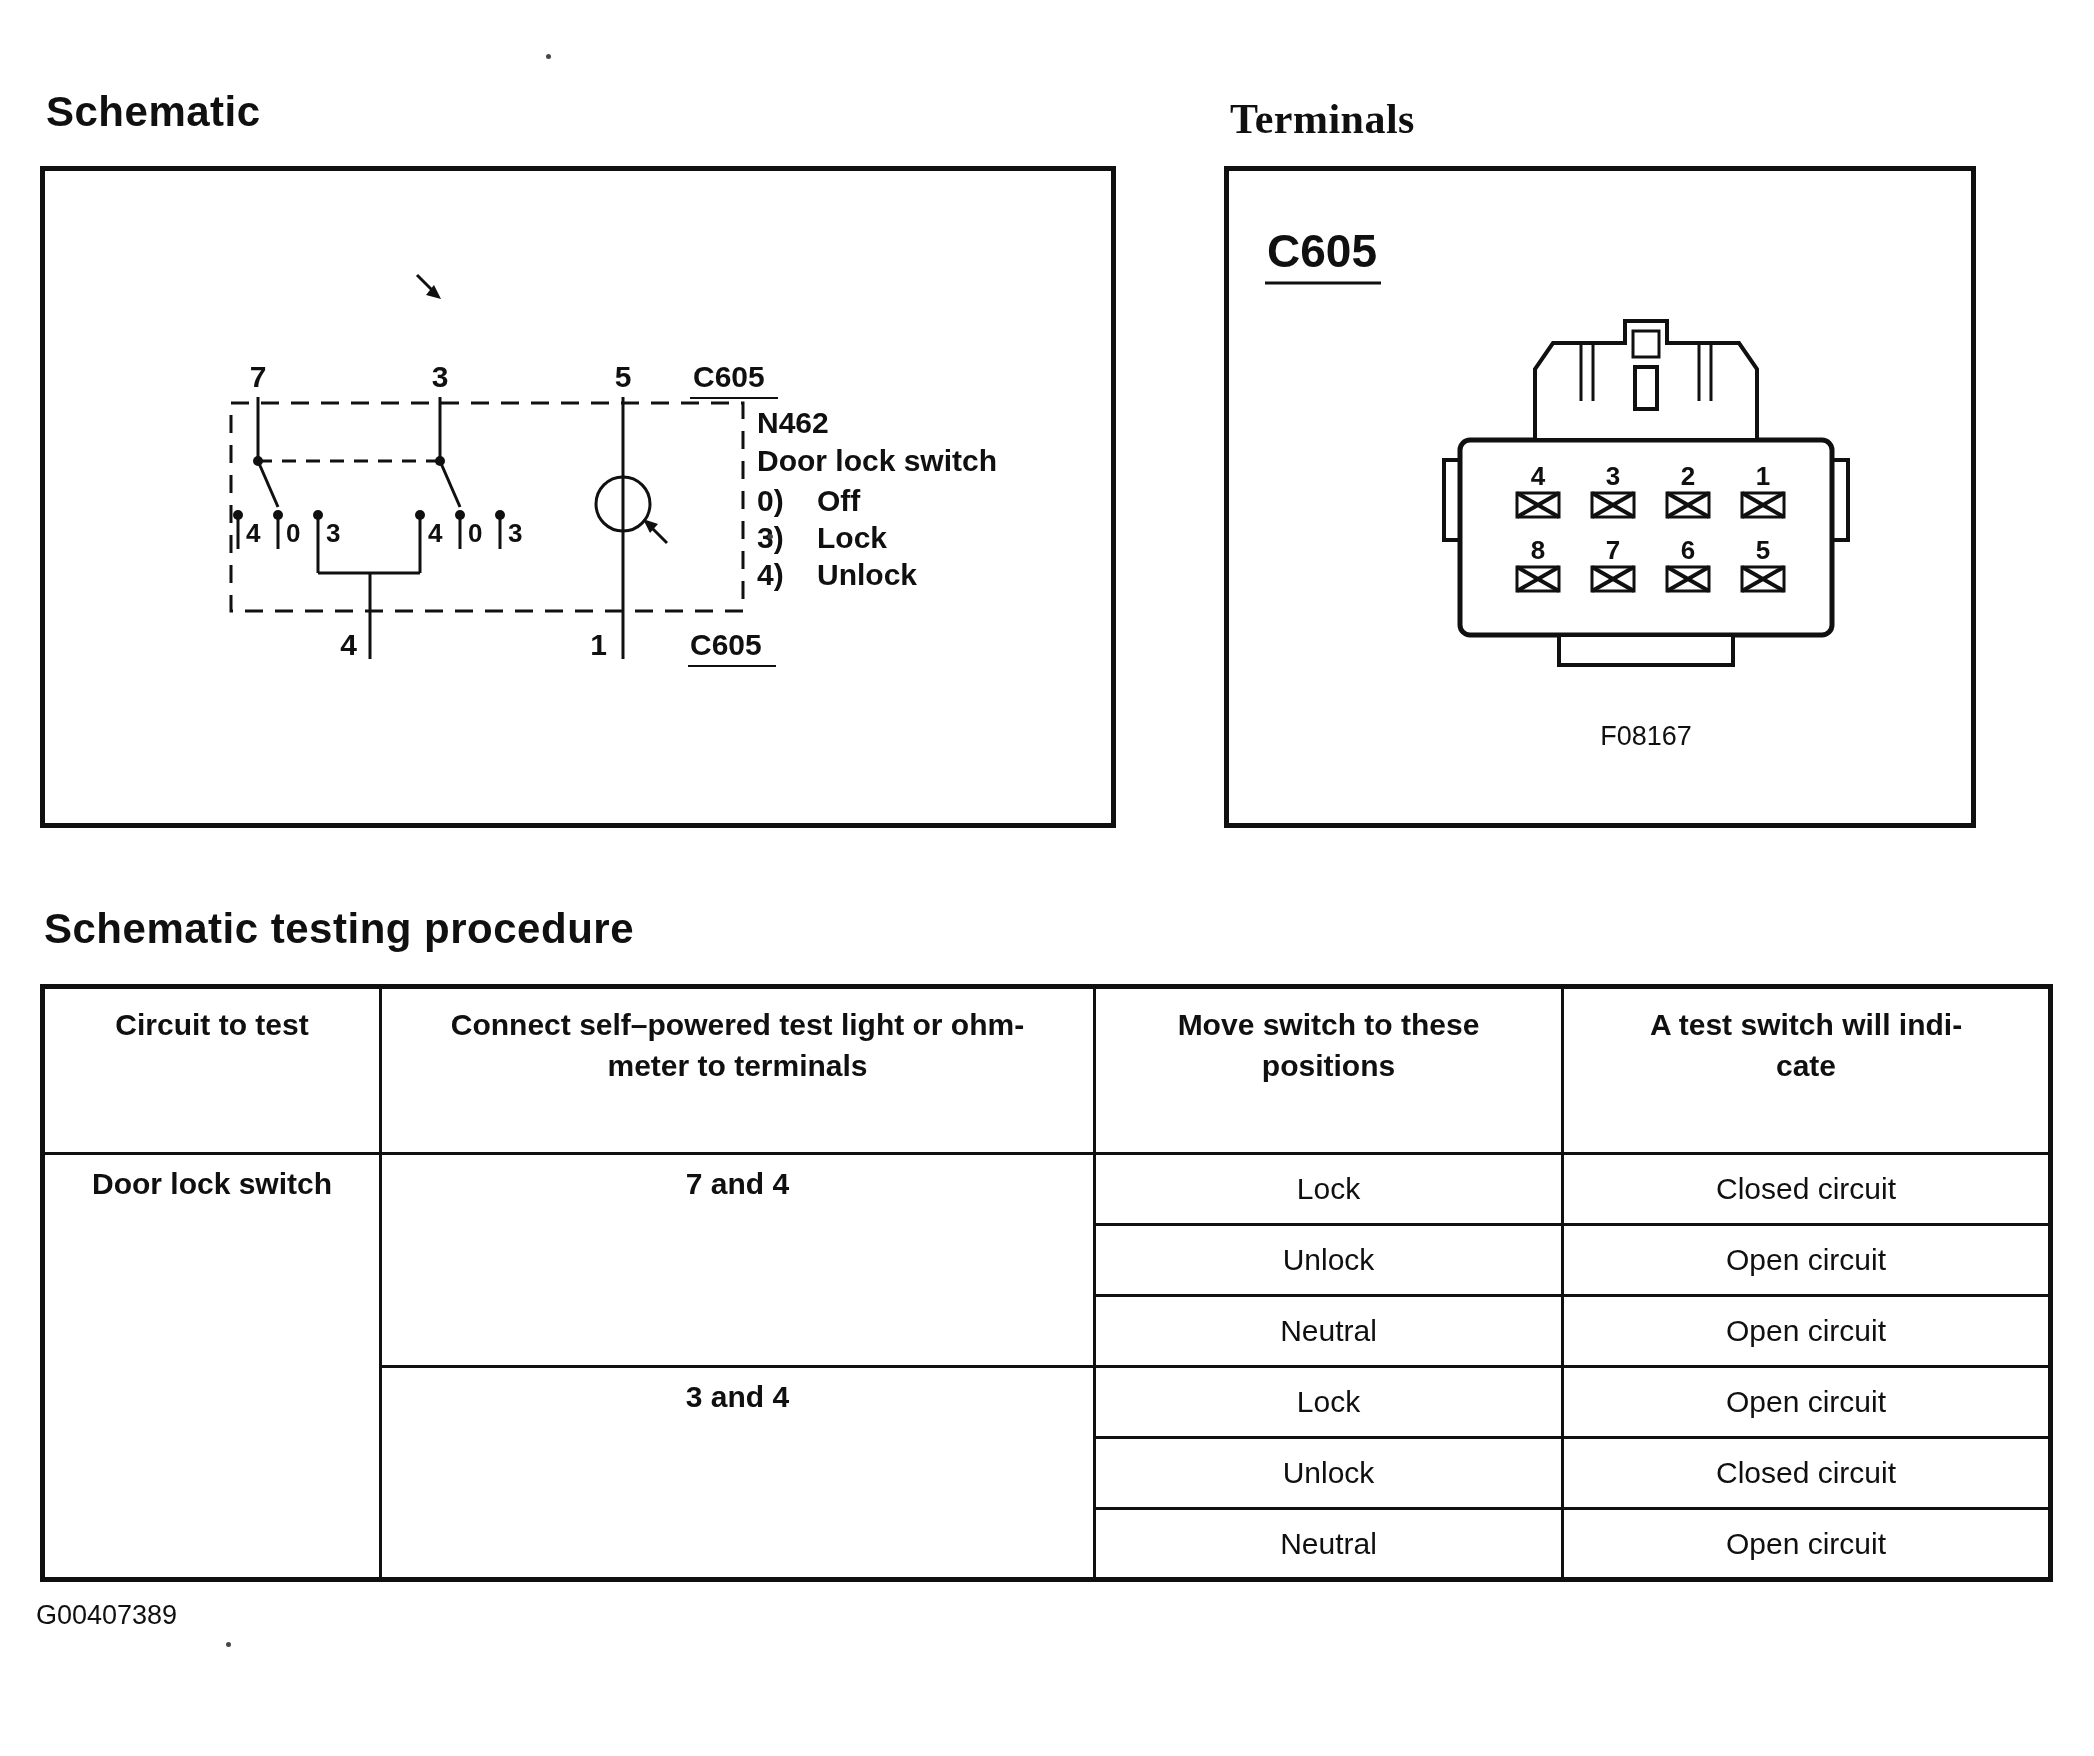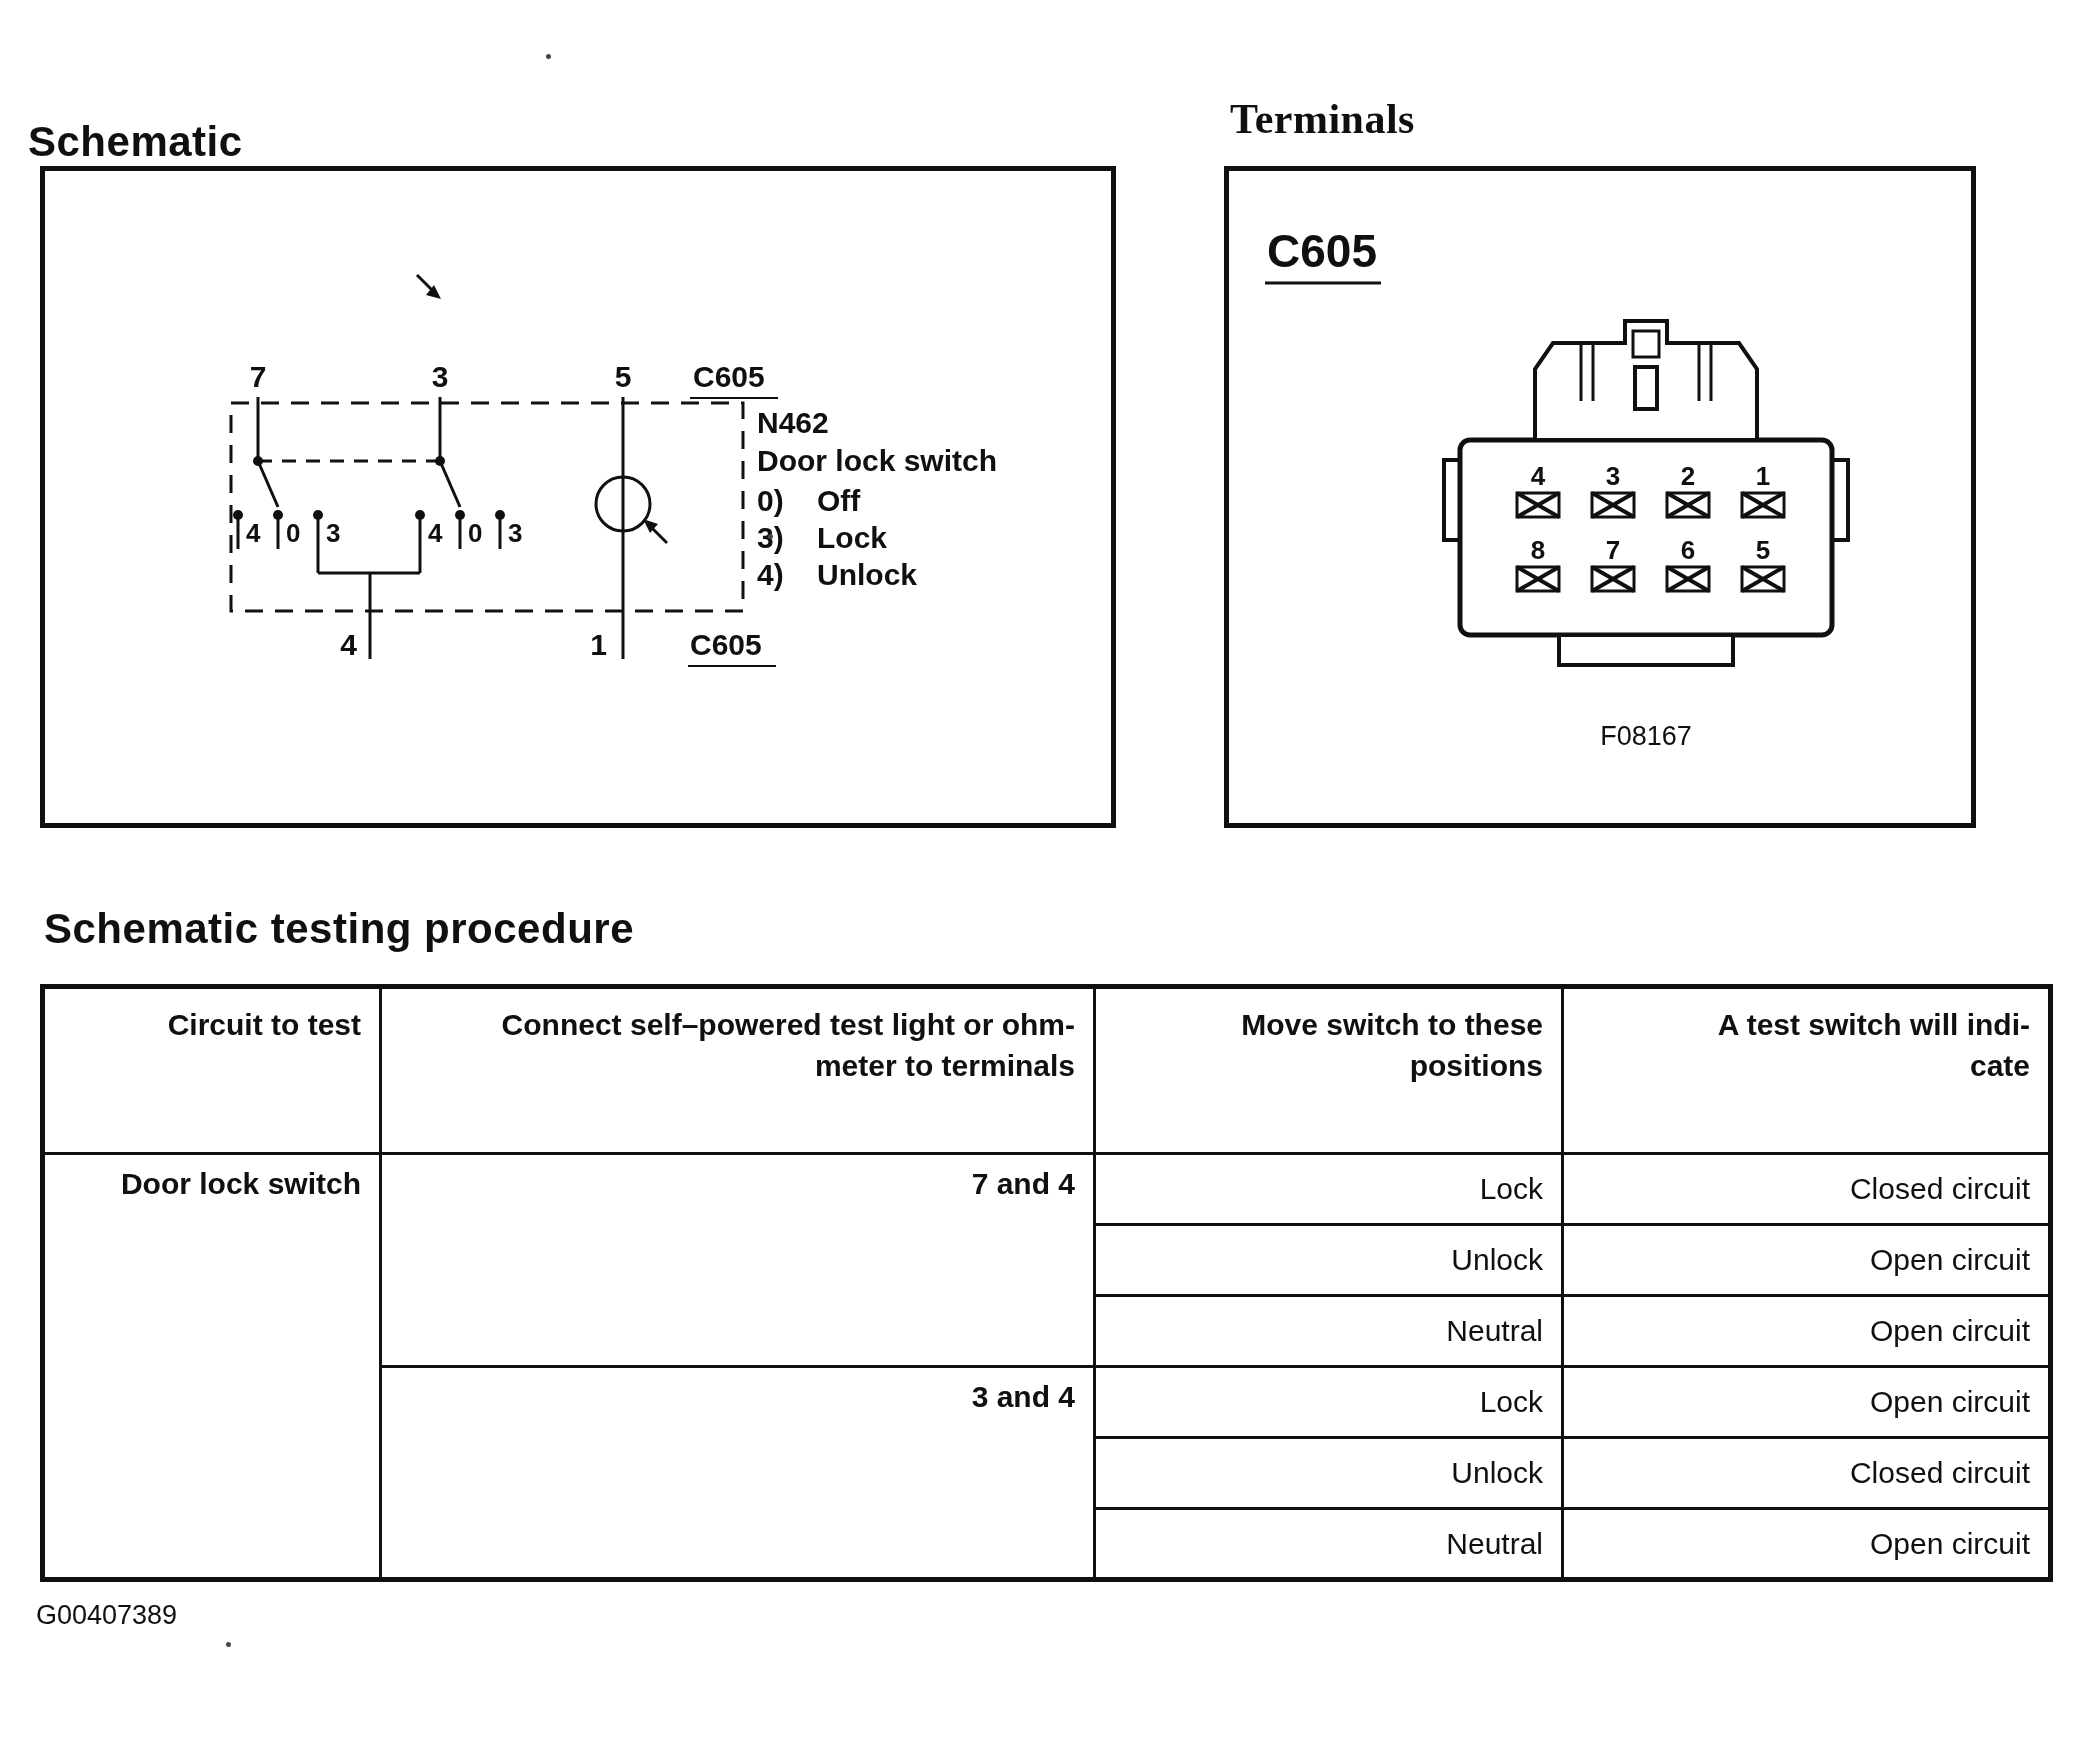--- a/index.html
+++ b/index.html
@@ -10,21 +10,21 @@
     font-family:"Liberation Sans", sans-serif;
     color:#101010;
   }
   .heading {
     position:absolute;
     font-size:42px;
     font-weight:bold;
     letter-spacing:0.5px;
     color:#101010;
   }
-  .schematic-heading { left:28px; top:88px;margin-top:30px; }
+  .schematic-heading { left:46px; top:88px; }
   .terminals-heading { left:1230px; top:95px;font-family:Liberation Serif, serif; }
   .testing-heading   { left:44px;  top:905px; }
 
   .box {
     position:absolute;
     border:5px solid #101010;
     background:#fff;
     margin-top:20px;
   }
   .schematic-box { left:40px;   top:146px; width:1076px; height:662px; }
@@ -53,21 +53,21 @@
     left:40px; top:984px;
     width:2008px;
     border-collapse:collapse;
     table-layout:fixed;
     background:#fff;
     border:5px solid #101010;
   }
   .test-table th, .test-table td {
     border:3px solid #101010;
     font-size:30px;
-    text-align:right;
+    text-align:center;
     vertical-align:top;
     color:#101010;
   }
   .test-table th {
     font-weight:bold;
     padding:16px 18px;
     height:167px;
     white-space:pre-line;
     line-height:1.35;
   }

